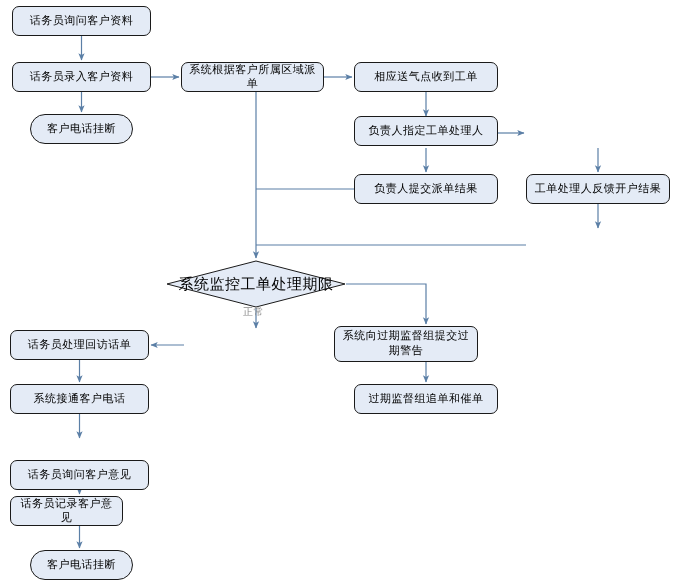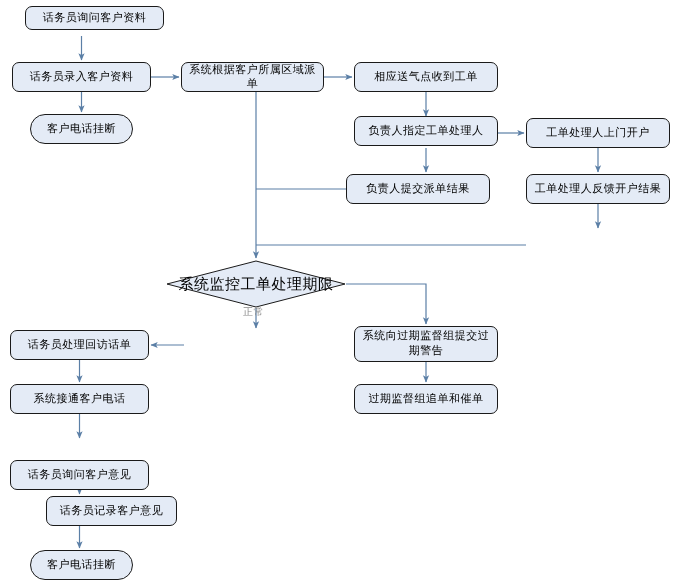--- a/index.html
+++ b/index.html
@@ -127,56 +127,55 @@
       <path d="M79.5,414 L79.5,438" marker-end="url(#arrow)"></path>
 
       <path d="M79.5,470 L79.5,494" marker-end="url(#arrow)"></path>
 
       <path d="M79.5,526 L79.5,548" marker-end="url(#arrow)"></path>
 
       <path d="M426,362 L426,382" marker-end="url(#arrow)"></path>
     </g>
   </svg>
 
-  <div class="node" style="left:25px; top:6px; width:139px; height:24px;text-align:right;">话务员询问客户资料</div>
+  <div class="node" style="left:12px; top:6px; width:139px; height:30px;text-align:right;">话务员询问客户资料</div>
 
   <div class="node" style="left:12px; top:62px; width:139px; height:30px;">话务员录入客户资料</div>
 
   <div class="node terminal" style="left:30px; top:114px; width:103px; height:30px;">客户电话挂断</div>
 
   <div class="node" style="left:181px; top:62px; width:143px; height:30px;">系统根据客户所属区域派单</div>
 
   <div class="node" style="left:354px; top:62px; width:144px; height:30px;">相应送气点收到工单</div>
 
   <div class="node" style="left:354px; top:116px; width:144px; height:30px;text-align:right;">负责人指定工单处理人</div>
 
-  <div class="node" style="left:526px; top:118px; width:144px; height:30px;">工单处理人上门开户</div>
 
-  <div class="node" style="left:346px; top:174px; width:144px; height:30px;">负责人提交派单结果</div>
+  <div class="node" style="left:354px; top:174px; width:144px; height:30px;">负责人提交派单结果</div>
 
   <div class="node" style="left:526px; top:174px; width:144px; height:30px;">工单处理人反馈开户结果</div>
 
 
   <div class="diamond" style="left:166px; top:260px; width:180px; height:48px;">
     <svg class="dshape" viewBox="0 0 180 48" preserveAspectRatio="none" xmlns="http://www.w3.org/2000/svg">
       <polygon points="90,1 179,24 90,47 1,24" fill="#e4ebf6" stroke="#1a1a1a" stroke-width="1"></polygon>
     </svg>
     <div class="dlabel">系统监控工单处理期限</div>
   </div>
 
   <div class="edge-label" style="left:243px; top:305px;">正常</div>
 
 
   <div class="node" style="left:10px; top:330px; width:139px; height:30px;">话务员处理回访话单</div>
 
   <div class="node" style="left:10px; top:384px; width:139px; height:30px;text-align:center;">系统接通客户电话</div>
 
   <div class="node" style="left:10px; top:460px; width:139px; height:30px;">话务员询问客户意见</div>
 
-  <div class="node" style="left:10px; top:496px; width:131px; height:30px;margin-left:36px;">话务员记录客户意见</div>
+  <div class="node" style="left:10px; top:496px; width:113px; height:30px;">话务员记录客户意见</div>
 
   <div class="node terminal" style="left:30px; top:550px; width:103px; height:30px;">客户电话挂断</div>
 
-  <div class="node multiline" style="left:354px; top:326px; width:144px; height:36px;">系统向过期监督组提交过期警告</div>
+  <div class="node multiline" style="left:334px; top:326px; width:144px; height:36px;">系统向过期监督组提交过期警告</div>
 
   <div class="node" style="left:354px; top:384px; width:144px; height:30px;">过期监督组追单和催单</div>
 
 </div>
 
 </body></html>

